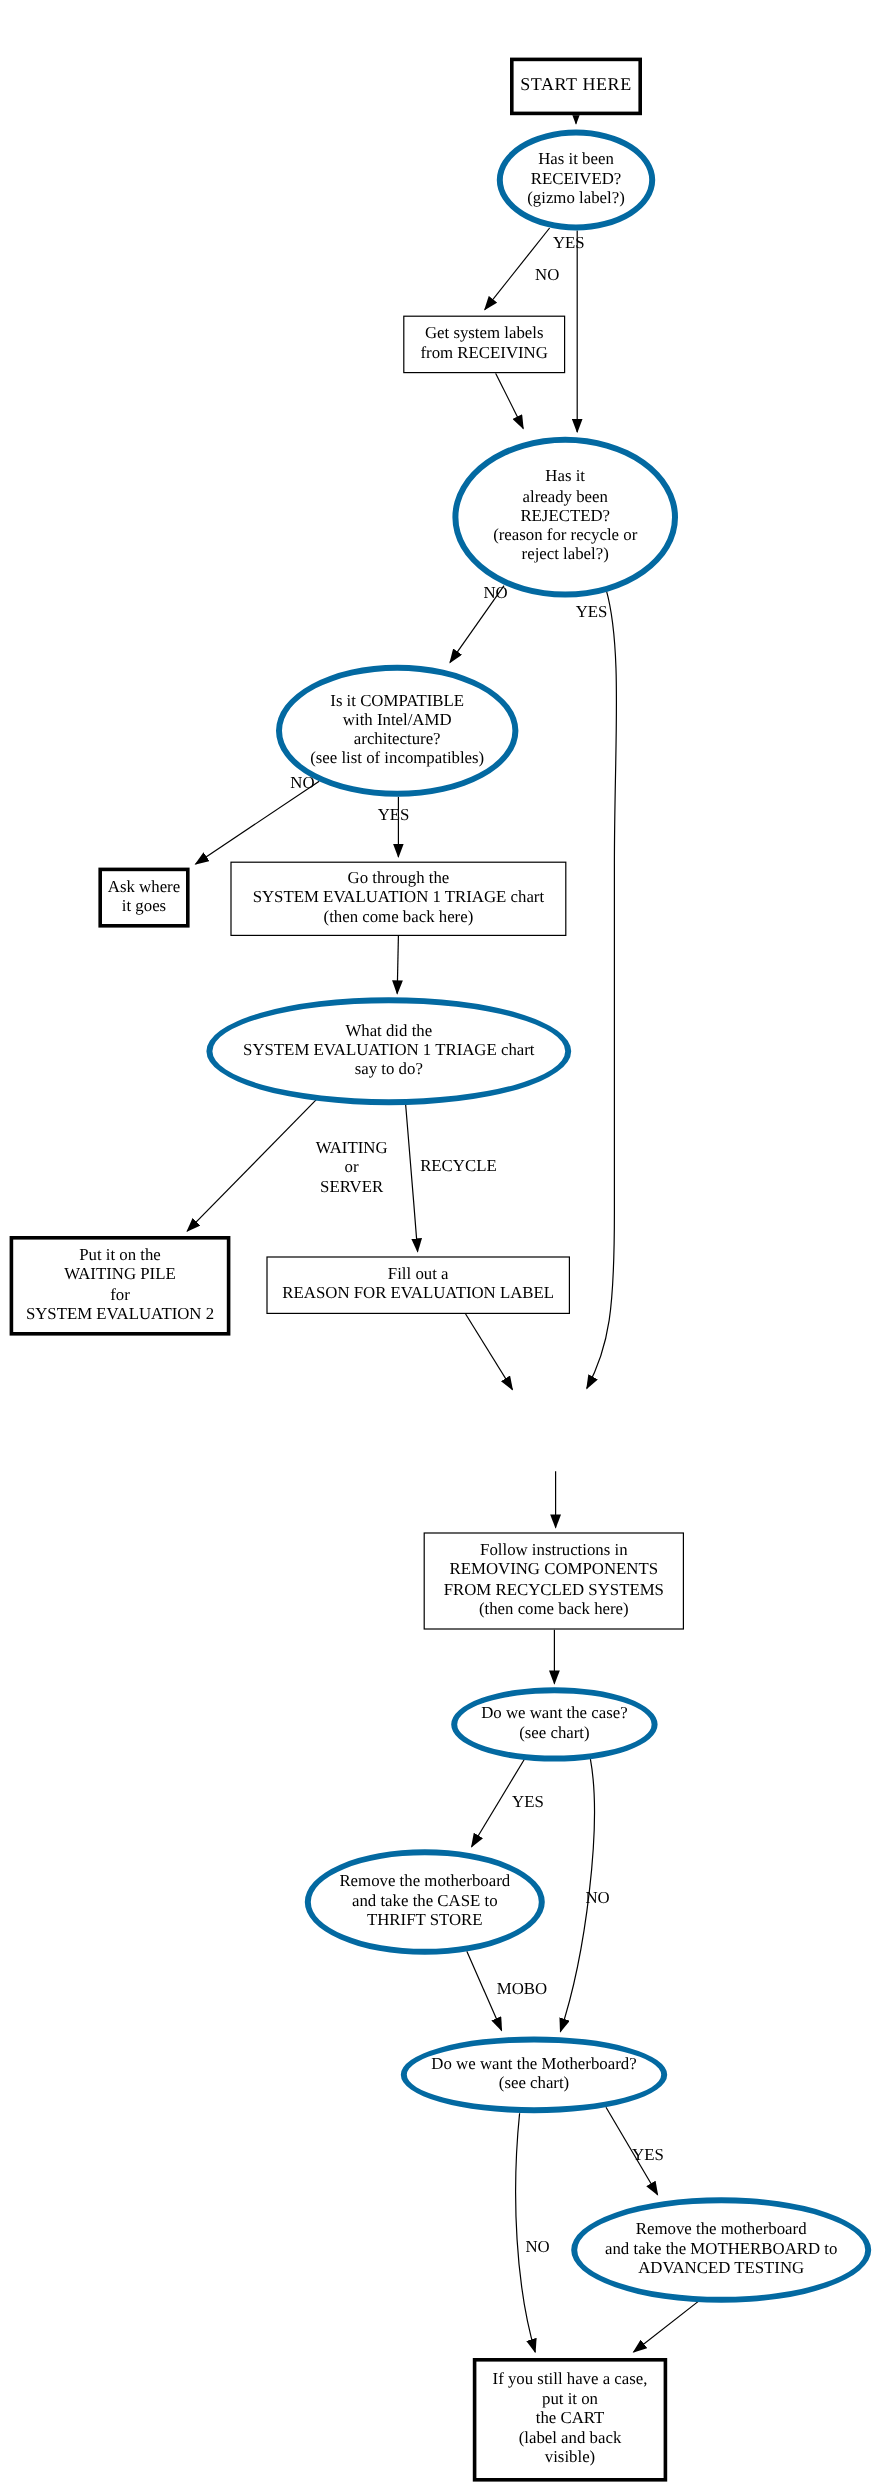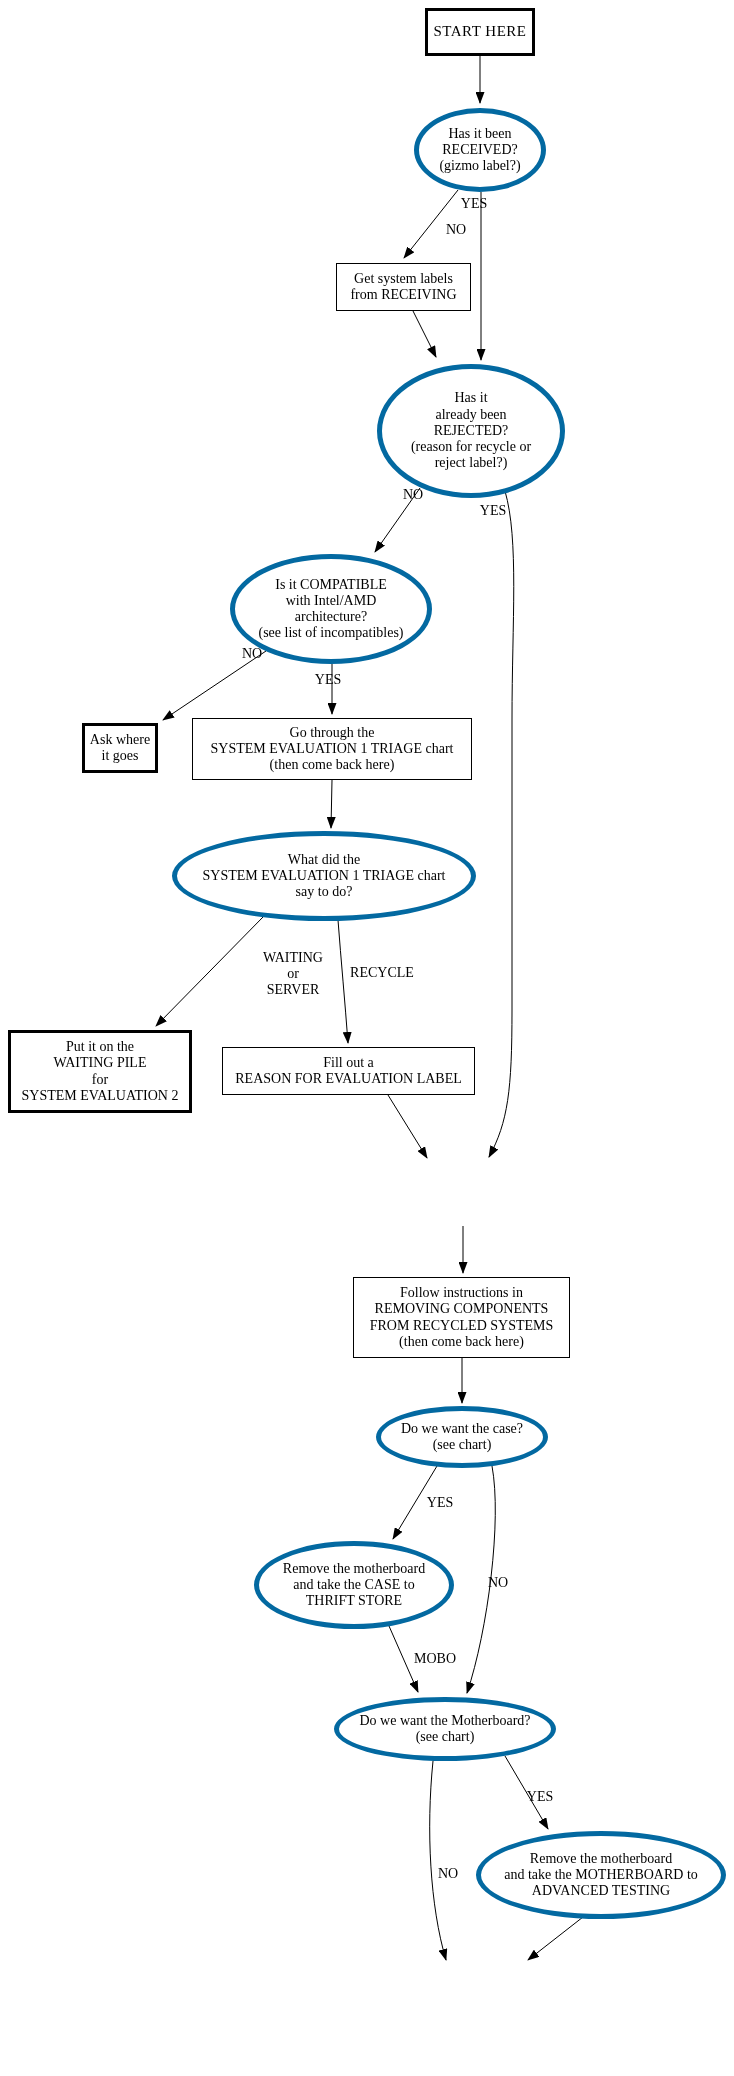--- a/index.html
+++ b/index.html
@@ -13,21 +13,21 @@
     text-align:center; font-size:14px; line-height:1.16; white-space:pre-line;
     box-sizing:border-box; background:#ffffff;
   }
   .rect   { border:1px solid #000; }
   .bold   { border-width:3px; }
   .ellip  { border:5px solid #0369a1; border-radius:50%; background:transparent; }
   .elabel {
     position:absolute; display:flex; align-items:center; justify-content:center;
     text-align:center; font-size:14px; line-height:1.12; white-space:pre-line;
   }
-  .start-label { font-size:15px; letter-spacing:0.5px; }
+  .start-label { font-size:15px; letter-spacing:0.5px;margin-top:40px; }
 </style>
 </head>
 <body>
 
 <div class="stage">
 
   <svg class="edges" viewBox="0 0 734 2076" xmlns="http://www.w3.org/2000/svg">
     <defs>
       <marker id="arrow" viewBox="0 0 12 9" refX="11" refY="4.5" markerWidth="12" markerHeight="9" markerUnits="userSpaceOnUse" orient="auto">
         <path d="M0,0 L12,4.5 L0,9 z" fill="#000"></path>
@@ -139,20 +139,27 @@
     <span>Do we want the Motherboard?
 (see chart)</span>
   </div>
 
   <div class="node ellip" style="left:476px;top:1831px;width:250px;height:88px">
     <span>Remove the motherboard
 and take the MOTHERBOARD to
 ADVANCED TESTING</span>
   </div>
 
+  <div class="node rect bold" style="left:394px;top:1965px;width:162px;height:103px">
+    <span>If you still have a case,
+put it on
+the CART
+(label and back
+visible)</span>
+  </div>
 
   <div class="elabel" style="left:452px;top:192px;width:44px;height:24px">YES</div>
   <div class="elabel" style="left:436px;top:218px;width:40px;height:24px">NO</div>
   <div class="elabel" style="left:393px;top:483px;width:40px;height:24px">NO</div>
   <div class="elabel" style="left:470px;top:499px;width:46px;height:24px">YES</div>
   <div class="elabel" style="left:232px;top:642px;width:40px;height:24px">NO</div>
   <div class="elabel" style="left:306px;top:668px;width:44px;height:24px">YES</div>
   <div class="elabel" style="left:248px;top:939px;width:90px;height:70px">WAITING
 or
 SERVER</div>

